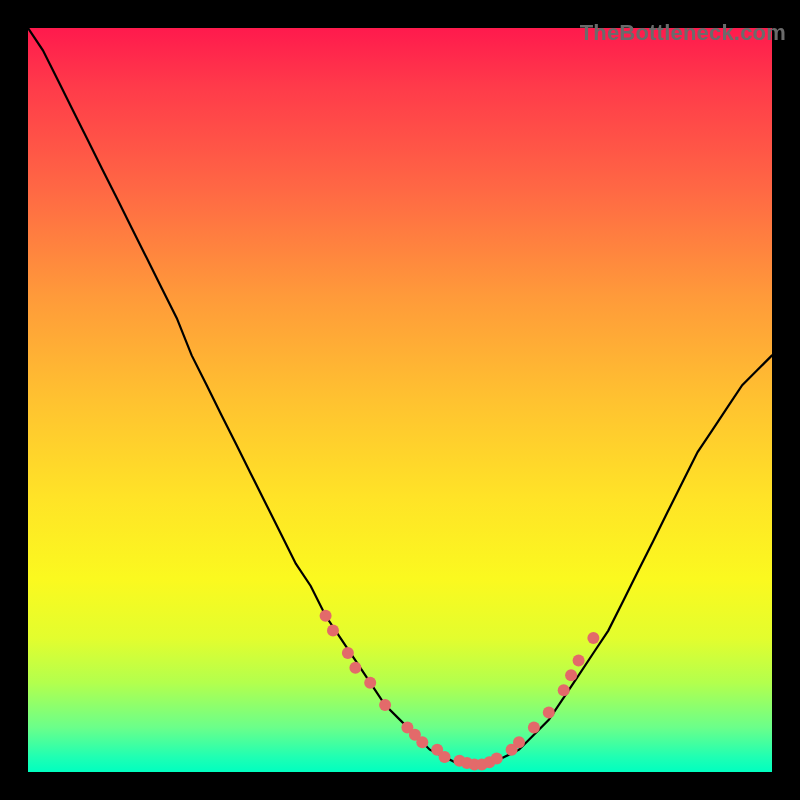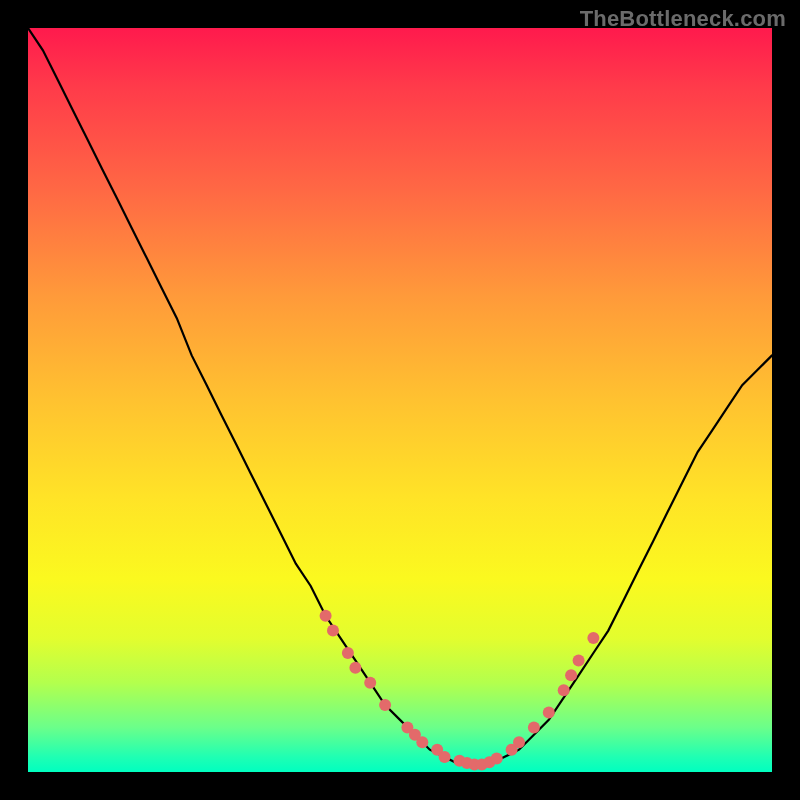--- a/index.html
+++ b/index.html
@@ -45,21 +45,21 @@
       #1fffb3 98%,
       #00ffc0 100%
     );
   }
   .curve {
     position: absolute;
     inset: 0;
   }
   .watermark {
     position: absolute;
-    top: 6px;
+    top: 20px;
     right: 14px;
     color: #6b6b6b;
     font-size: 22px;
     font-weight: 600;
     letter-spacing: 0.2px;
     user-select: none;
   }
 </style>
 </head>
 <body>

